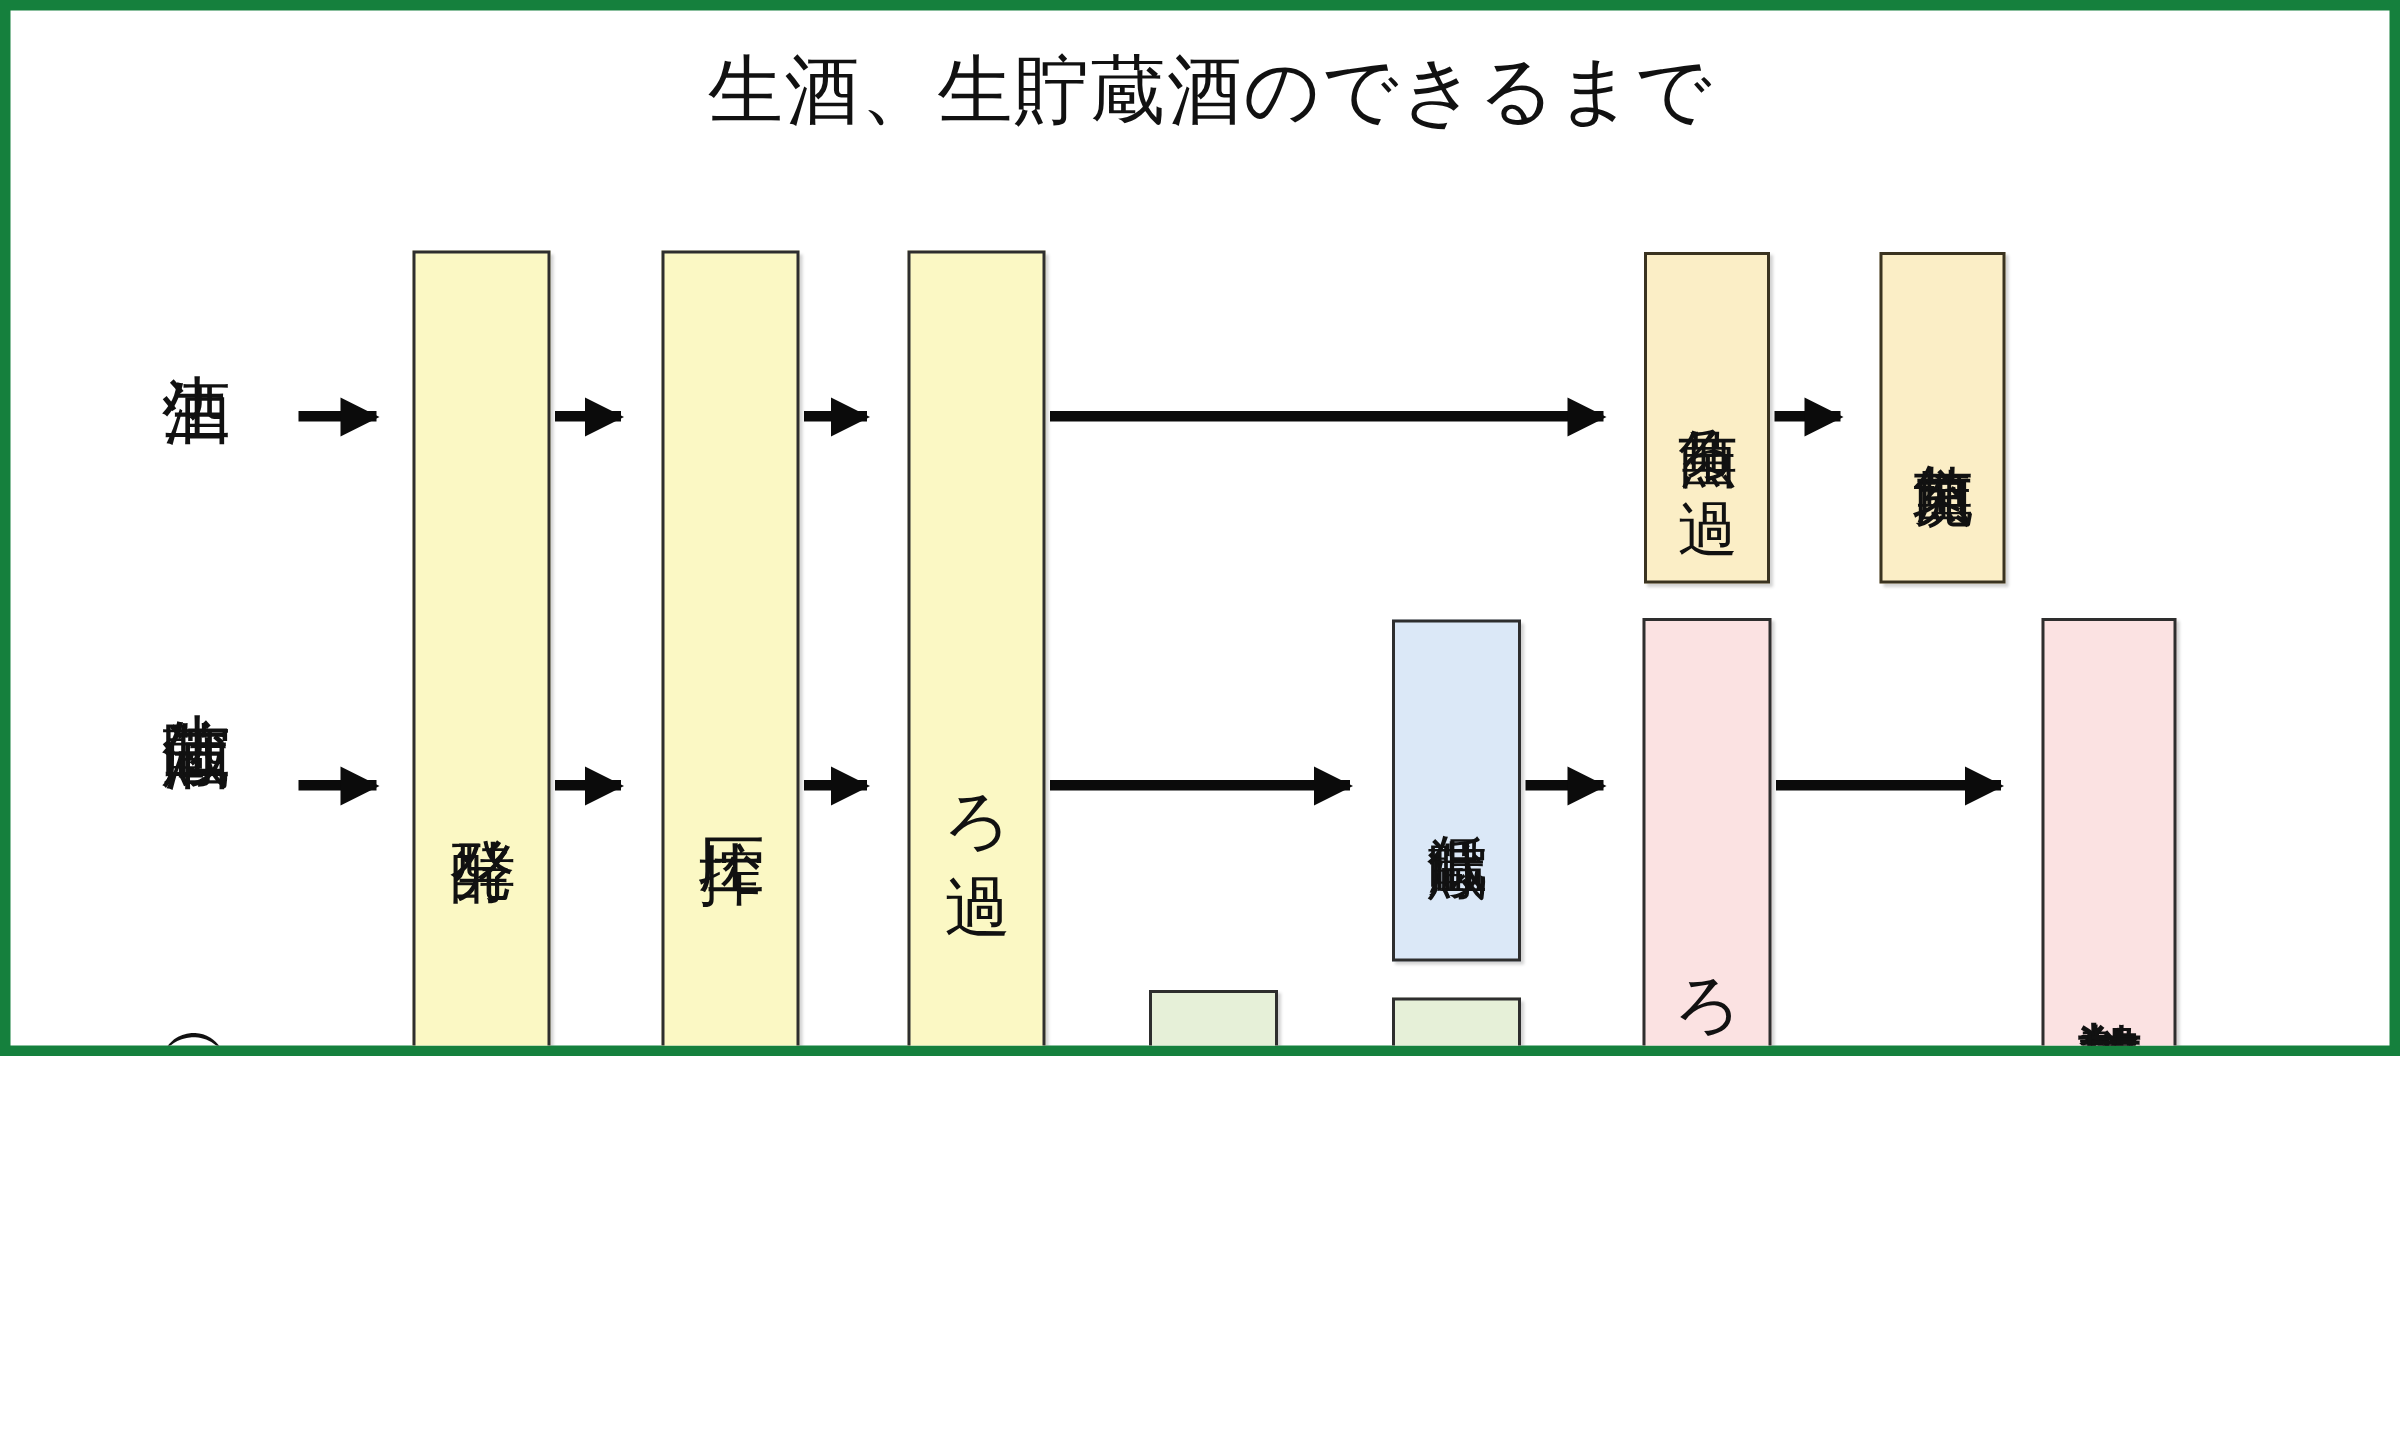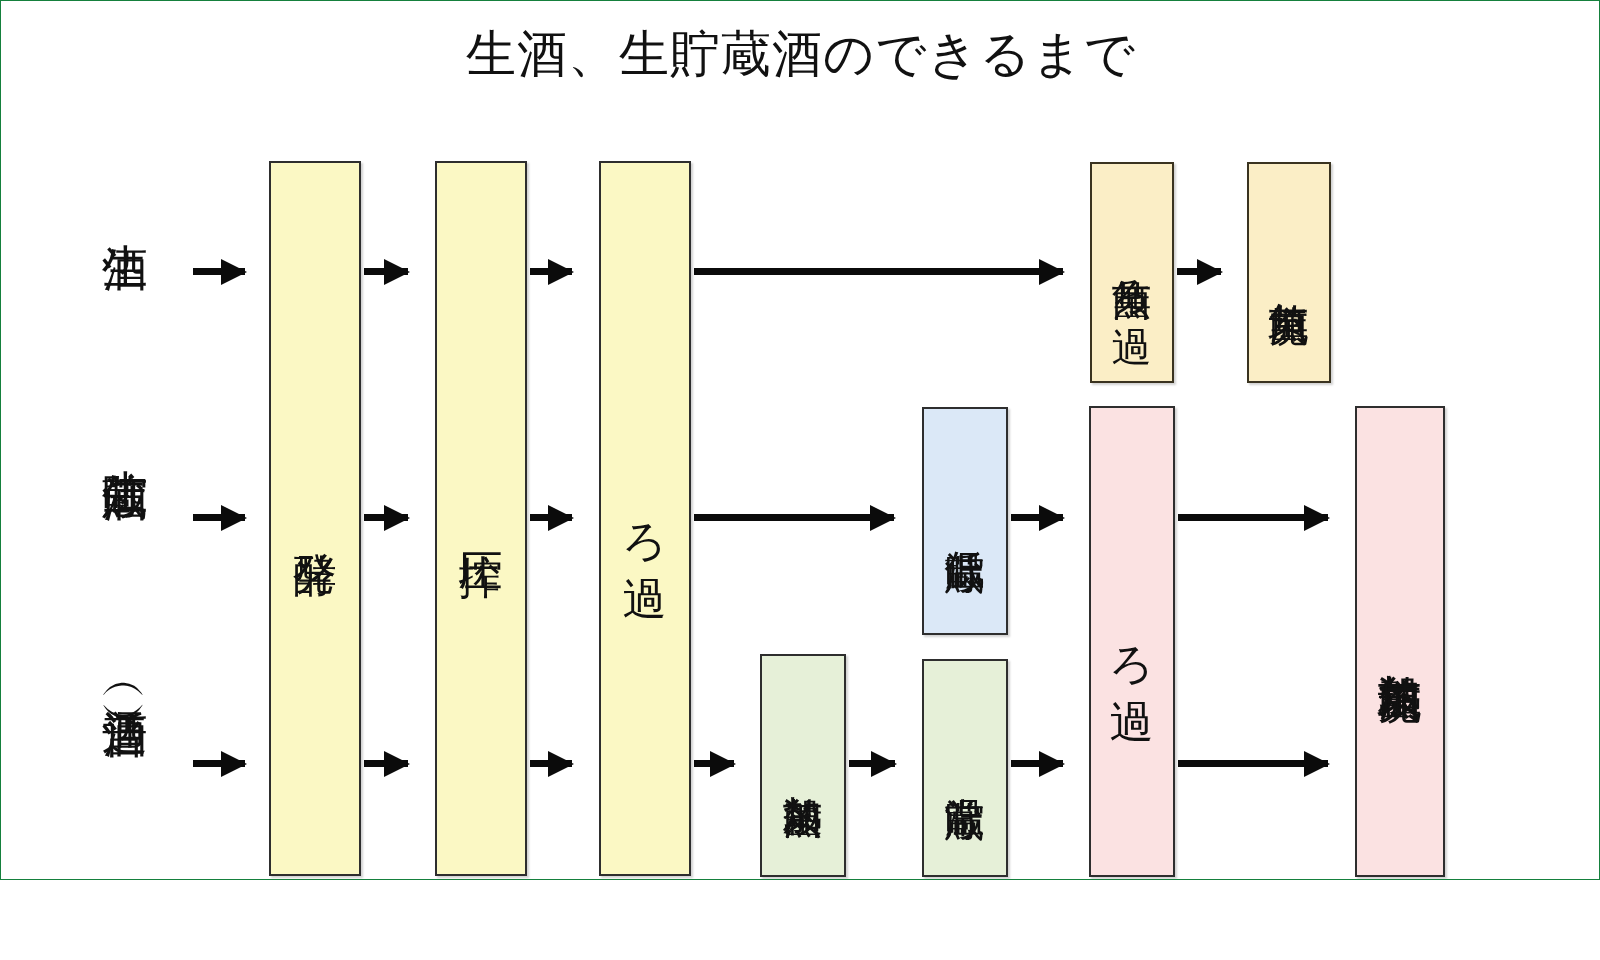--- a/index.html
+++ b/index.html
@@ -3,24 +3,24 @@
 <meta charset="utf-8">
 <style>
   html, body {
     margin: 0;
     padding: 0;
     background: #ffffff;
   }
   #canvas {
     position: relative;
     width: 1600px;
-    height: 880px;
+    height: 704px;
     background: #ffffff;
     box-sizing: border-box;
-    border: 1px solid #15803d;
+    border: 7px solid #15803d;
     overflow: hidden;
     font-family: "Liberation Sans", "DejaVu Sans", sans-serif;
   }
 
   
   #title {
     position: absolute;
     left: 0;
     top: 26px;
     width: 1600px;

